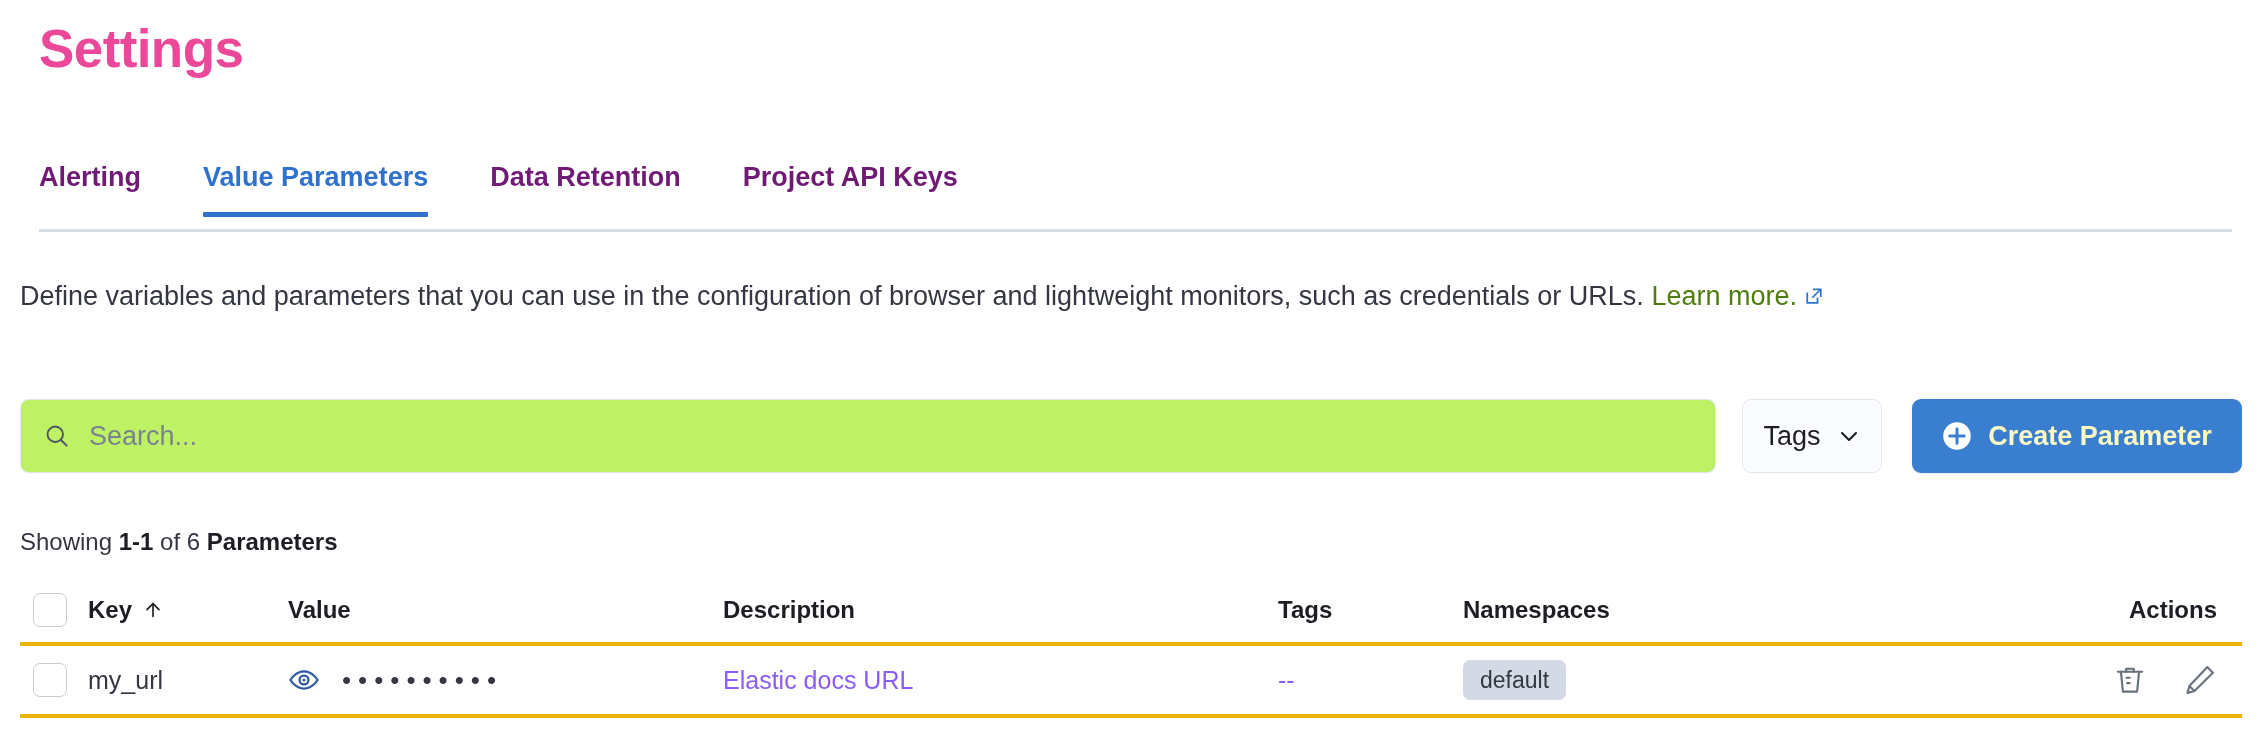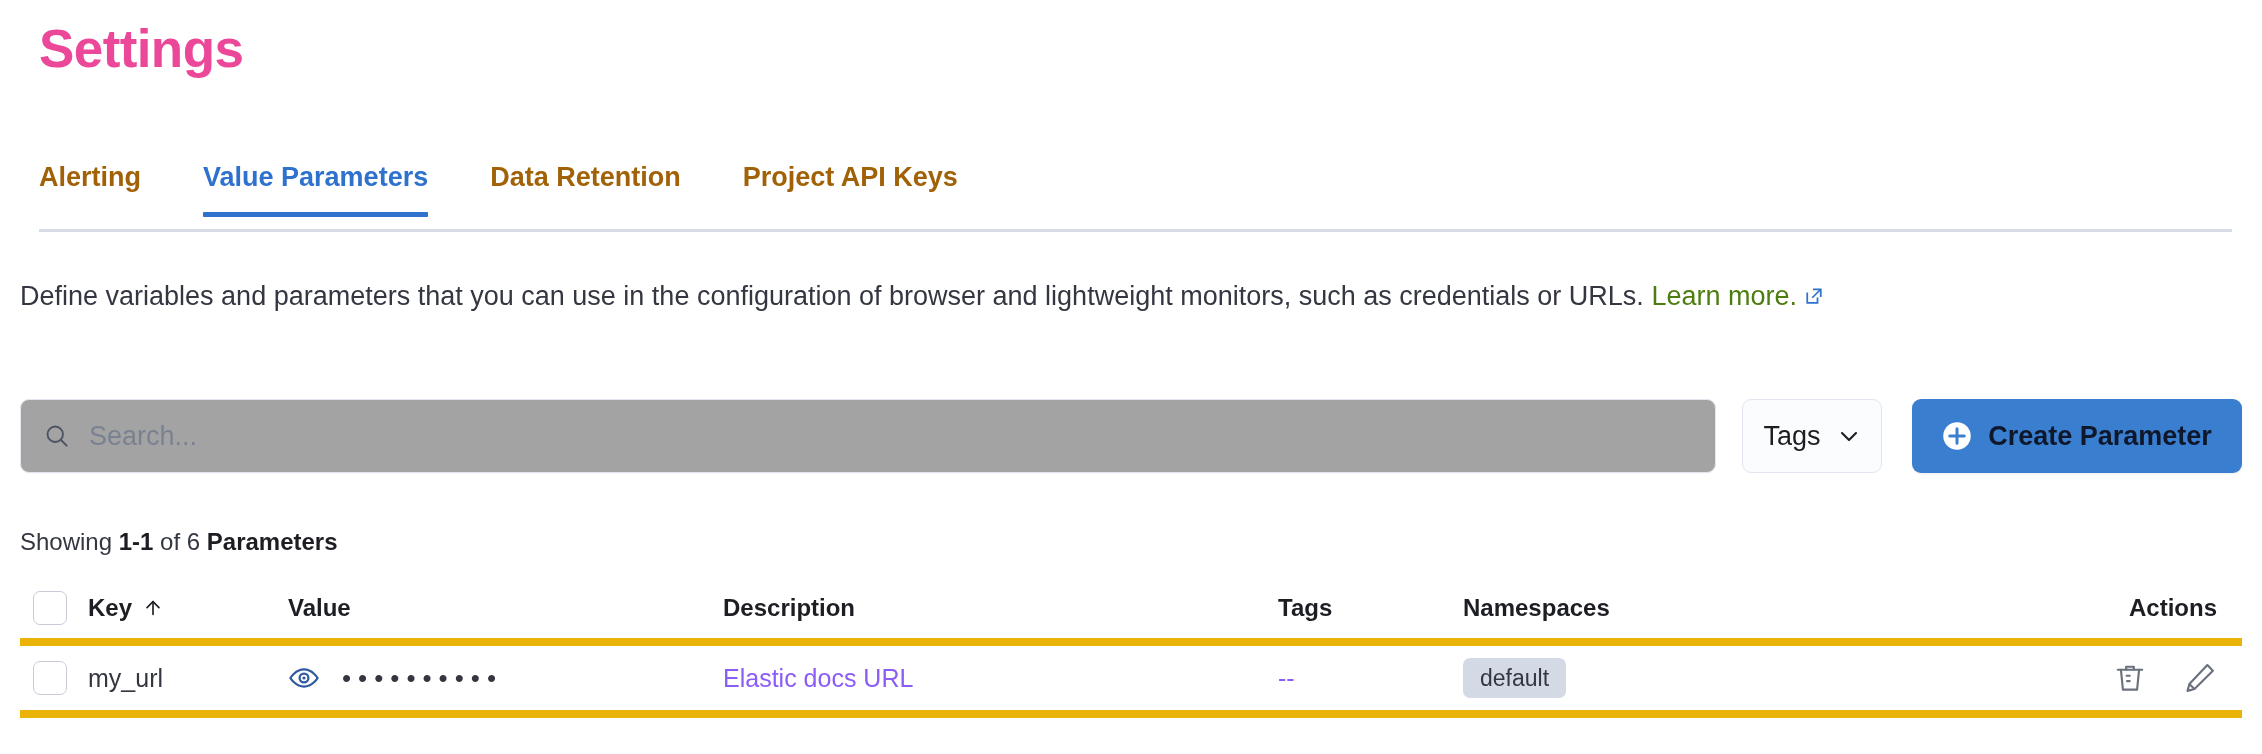--- a/index.html
+++ b/index.html
@@ -43,21 +43,21 @@
     display: flex;
     align-items: flex-start;
     height: 100%;
     gap: 0;
   }
   .tab {
     position: relative;
     font-size: 27px;
     font-weight: 700;
     line-height: 34px;
-    color: #a16207;
+    color: #701a75;
     padding: 0 31px 20px 31px;
     cursor: pointer;
     white-space: nowrap;
   }
   .tab:first-child { padding-left: 0; }
   .tab.active { color: #2f72cd; }
   .tab.active::after {
     content: "";
     position: absolute;
     left: 31px;
@@ -101,21 +101,21 @@
     top: 399px;
     width: 2222px;
     height: 74px;
   }
   .search-box {
     position: absolute;
     left: 0;
     top: 0;
     width: 1696px;
     height: 74px;
-    background: #a3a3a3;
+    background: #bef264;
     border: 1px solid #e3e6ef;
     border-radius: 9px;
     display: flex;
     align-items: center;
     padding: 0 22px;
     box-shadow: 0 1px 1px rgba(0,0,0,0.02);
   }
   .search-icon {
     width: 28px; height: 28px;
     flex: 0 0 28px;
@@ -160,21 +160,21 @@
 
   .create-button {
     position: absolute;
     left: 1892px;
     top: 0;
     width: 330px;
     height: 74px;
     background: #3a7ed0;
     border: none;
     border-radius: 9px;
-    color: #0f172a;
+    color: #fef9c3;
     font-family: "Liberation Sans", sans-serif;
     font-size: 27px;
     font-weight: 700;
     display: flex;
     align-items: center;
     justify-content: center;
     gap: 16px;
     cursor: pointer;
     box-shadow: 0 1px 2px rgba(0,0,0,0.08);
   }
@@ -196,21 +196,21 @@
   
   .table {
     position: absolute;
     left: 20px;
     top: 578px;
     width: 2222px;
   }
   .trow {
     display: flex;
     align-items: center;
-    border-bottom: 8px solid #eab308;
+    border-bottom: 4px solid #eab308;
   }
   .thead .trow { height: 68px; }
   .tbody .trow { height: 72px; }
 
   .c-check  { width: 68px; flex: 0 0 68px; display: flex; align-items: center; justify-content: flex-start; padding-left: 13px; }
   .c-key    { width: 200px; flex: 0 0 200px; }
   .c-value  { width: 435px; flex: 0 0 435px; display: flex; align-items: center; }
   .c-desc   { width: 555px; flex: 0 0 555px; }
   .c-tags   { width: 185px; flex: 0 0 185px; }
   .c-ns     { flex: 1 1 auto; }

